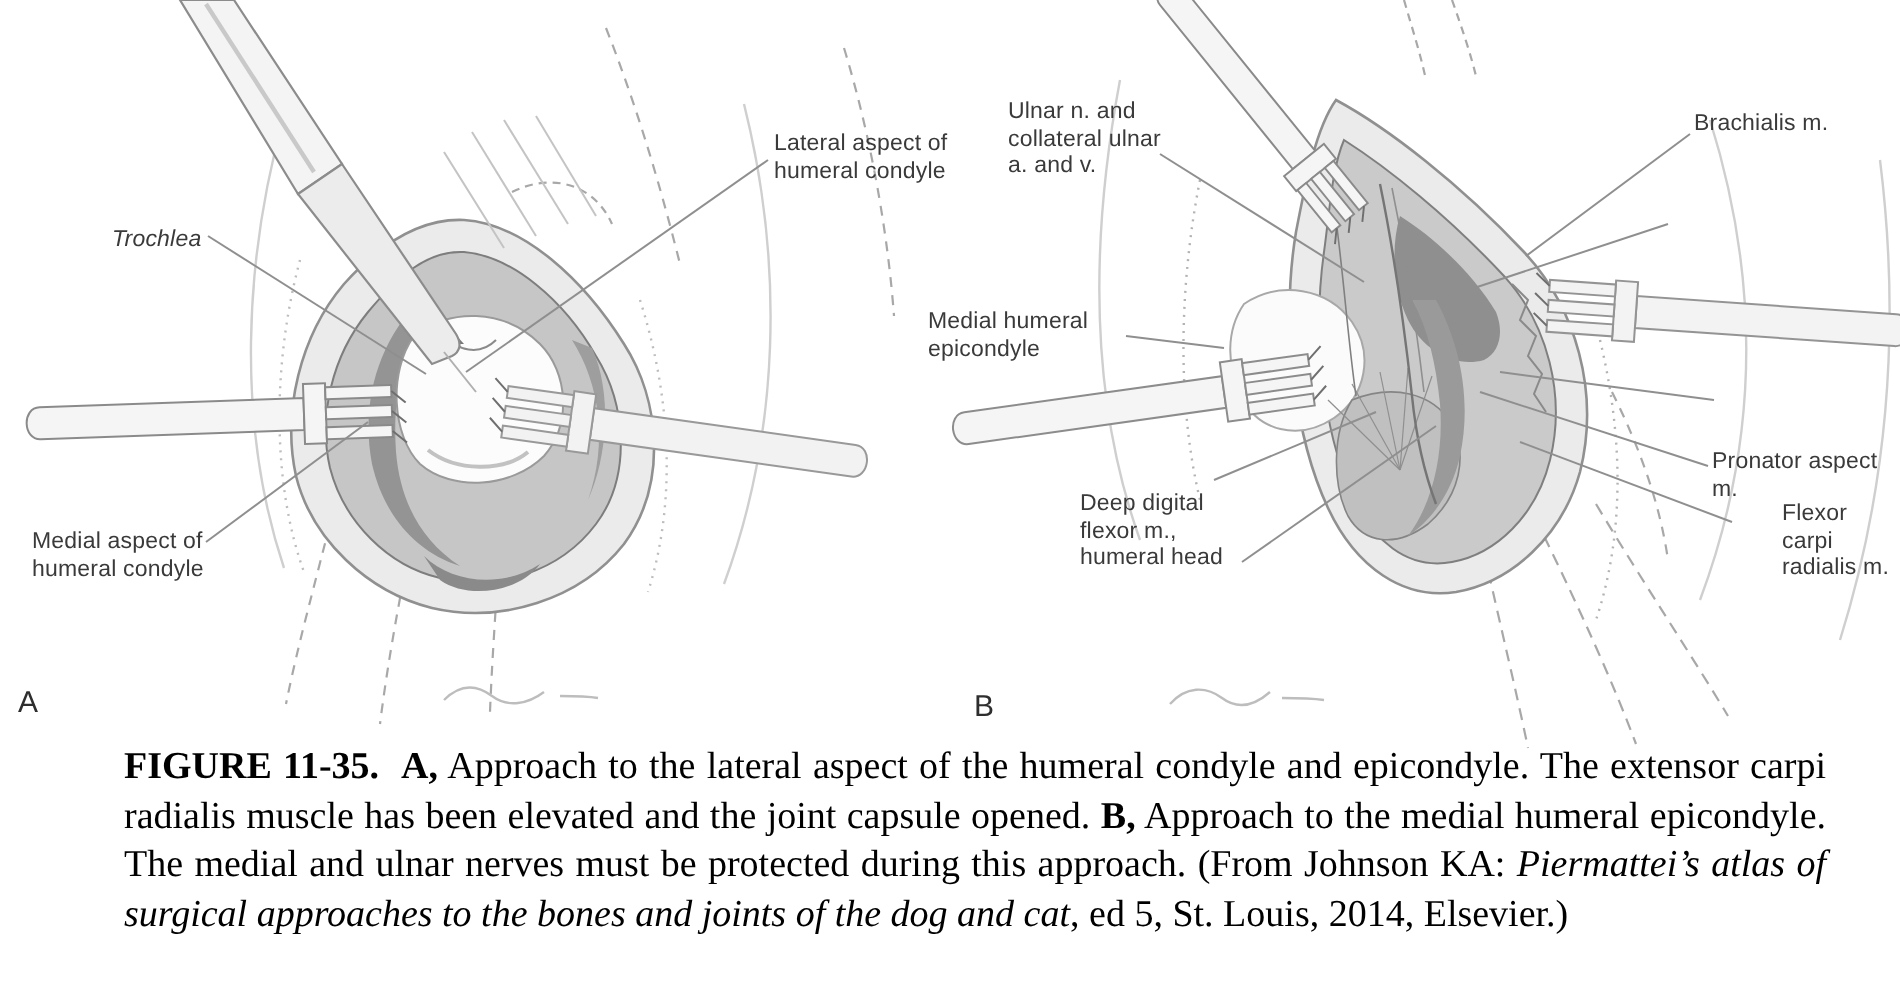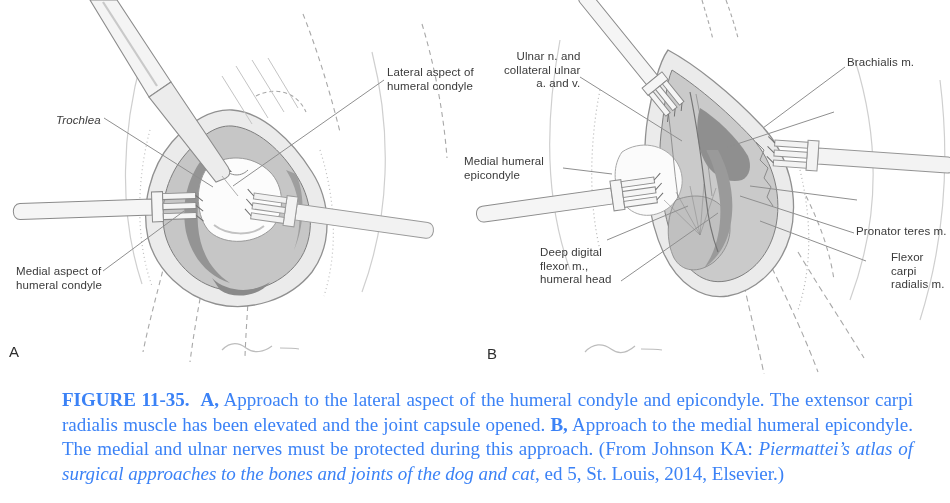--- a/index.html
+++ b/index.html
@@ -2,23 +2,23 @@
 <html><head>
 <meta charset="utf-8">
 <style>
   html,body{margin:0;padding:0;background:#ffffff;}
   #page{position:relative;width:950px;height:503px;background:#ffffff;overflow:hidden;
         font-family:"Liberation Sans",sans-serif;}
   #art{position:absolute;left:0;top:0;}
   .anno{position:absolute;font-size:11.5px;line-height:13.5px;color:#3a3a3a;
         white-space:pre-line;letter-spacing:.1px;}
   .panel-letter{position:absolute;font-size:15px;color:#2e2e2e;letter-spacing:.5px;}
-  #caption{position:absolute;left:62px;top:388px;width:851px;
+  #caption{position:absolute;left:62px;top:372px;width:851px;
            font-family:"Liberation Serif",serif;font-size:19px;line-height:24.5px;
-           color:#3b82f6;text-align:justify;}
+           color:#000000;text-align:justify;}
   #caption .b{font-weight:bold;}
   #caption .i{font-style:italic;}
   #caption .fig-num{font-weight:bold;margin-right:11px;}
 </style>
 </head>
 <body>
 
 <div id="page">
 
   <svg id="art" width="950" height="375" viewBox="0 0 950 375">
@@ -189,27 +189,27 @@
     </g>
   </svg>
 
   <div class="anno" style="left:56px;top:114px;font-style:italic;">Trochlea</div>
   <div class="anno" style="left:387px;top:66px;">Lateral aspect of
 humeral condyle</div>
   <div class="anno" style="left:16px;top:265px;">Medial aspect of
 humeral condyle</div>
   <div class="panel-letter" style="left:9px;top:343px;">A</div>
 
-  <div class="anno" style="left:504px;top:50px;text-align:right;">Ulnar n. and
+  <div class="anno" style="left:504px;top:50px;">Ulnar n. and
 collateral ulnar
 a. and v.</div>
   <div class="anno" style="left:847px;top:56px;">Brachialis m.</div>
   <div class="anno" style="left:464px;top:155px;">Medial humeral
 epicondyle</div>
-  <div class="anno" style="left:856px;top:225px;">Pronator teres m.</div>
+  <div class="anno" style="left:856px;top:225px;">Pronator aspect m.</div>
   <div class="anno" style="left:871px;top:251px;margin-left:20px;">Flexor carpi
 radialis m.</div>
   <div class="anno" style="left:540px;top:231px;margin-top:15px;">Deep digital
 flexor m.,
 humeral head</div>
   <div class="panel-letter" style="left:487px;top:345px;">B</div>
 
   <div id="caption">
     <span class="fig-num">FIGURE 11-35.</span><span class="b">A,</span><span> Approach to the lateral aspect of the humeral condyle and epicondyle. The extensor carpi radialis muscle has been elevated and the joint capsule opened. </span><span class="b">B,</span><span> Approach to the medial humeral epicondyle. The medial and ulnar nerves must be protected during this approach. (From Johnson KA: </span><span class="i">Piermattei’s atlas of surgical approaches to the bones and joints of the dog and cat</span><span>, ed 5, St. Louis, 2014, Elsevier.)</span>
   </div>

